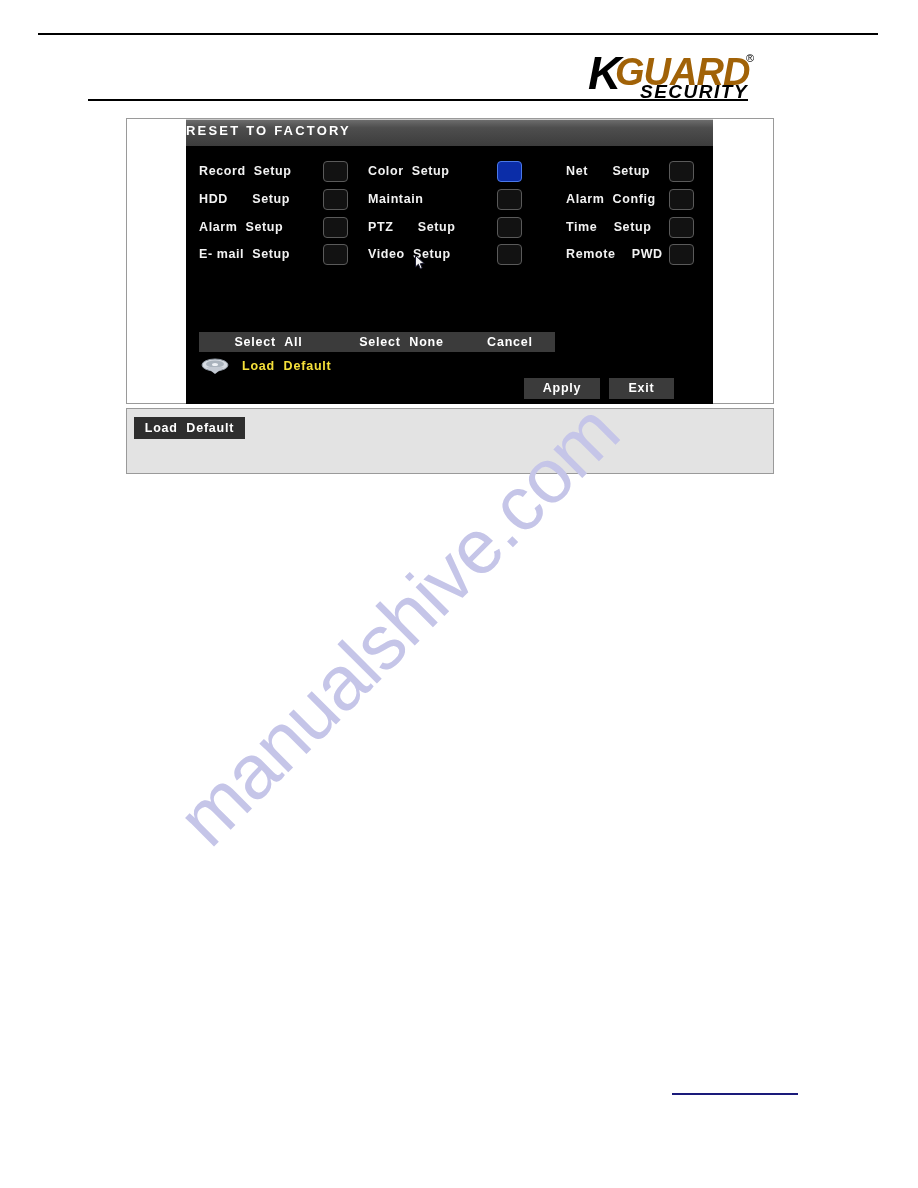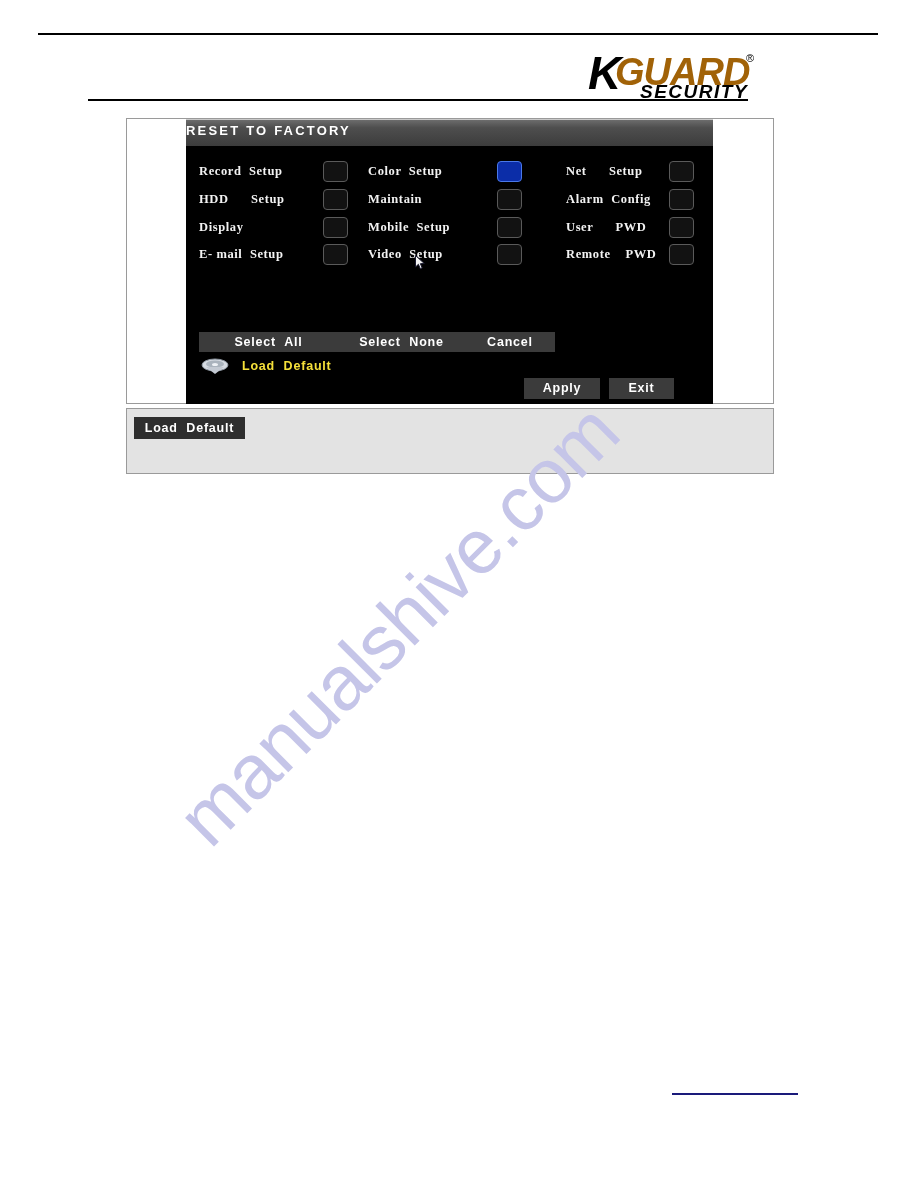--- a/index.html
+++ b/index.html
@@ -124,21 +124,21 @@
     height: 27.8px;
   }
   .cell-label {
     position: absolute;
     color: #f2f2f2;
     font-size: 12.5px;
     font-weight: bold;
     letter-spacing: 0.6px;
     white-space: pre;
     top: 5px;
-    font-family: Liberation Serif, serif;
+    font-family: Liberation Sans, sans-serif;
   }
   .cell-box {
     position: absolute;
     top: 2px;
     width: 25px; height: 21px;
     border: 1px solid #5a5a5a;
     border-radius: 4px;
     background: #121212;
     box-sizing: border-box;
   }
@@ -291,29 +291,29 @@
 
     <div class="osd-row">
       <span class="cell-label c0-label">HDD      Setup</span>
       <span class="cell-box c0-box"></span>
       <span class="cell-label c1-label">Maintain</span>
       <span class="cell-box c1-box"></span>
       <span class="cell-label c2-label">Alarm  Config</span>
       <span class="cell-box c2-box"></span>
     </div>
 
-
     <div class="osd-row">
-      <span class="cell-label c0-label">Display</span>
+      <span class="cell-label c0-label">Alarm  Setup</span>
       <span class="cell-box c0-box"></span>
-      <span class="cell-label c1-label">Mobile  Setup</span>
+      <span class="cell-label c1-label">PTZ      Setup</span>
       <span class="cell-box c1-box"></span>
-      <span class="cell-label c2-label">User      PWD</span>
+      <span class="cell-label c2-label">Time    Setup</span>
       <span class="cell-box c2-box"></span>
     </div>
+
 
     <div class="osd-row">
       <span class="cell-label c0-label">E- mail  Setup</span>
       <span class="cell-box c0-box"></span>
       <span class="cell-label c1-label">Video  Setup</span>
       <span class="cell-box c1-box"></span>
       <span class="cell-label c2-label">Remote    PWD</span>
       <span class="cell-box c2-box"></span>
     </div>
 

